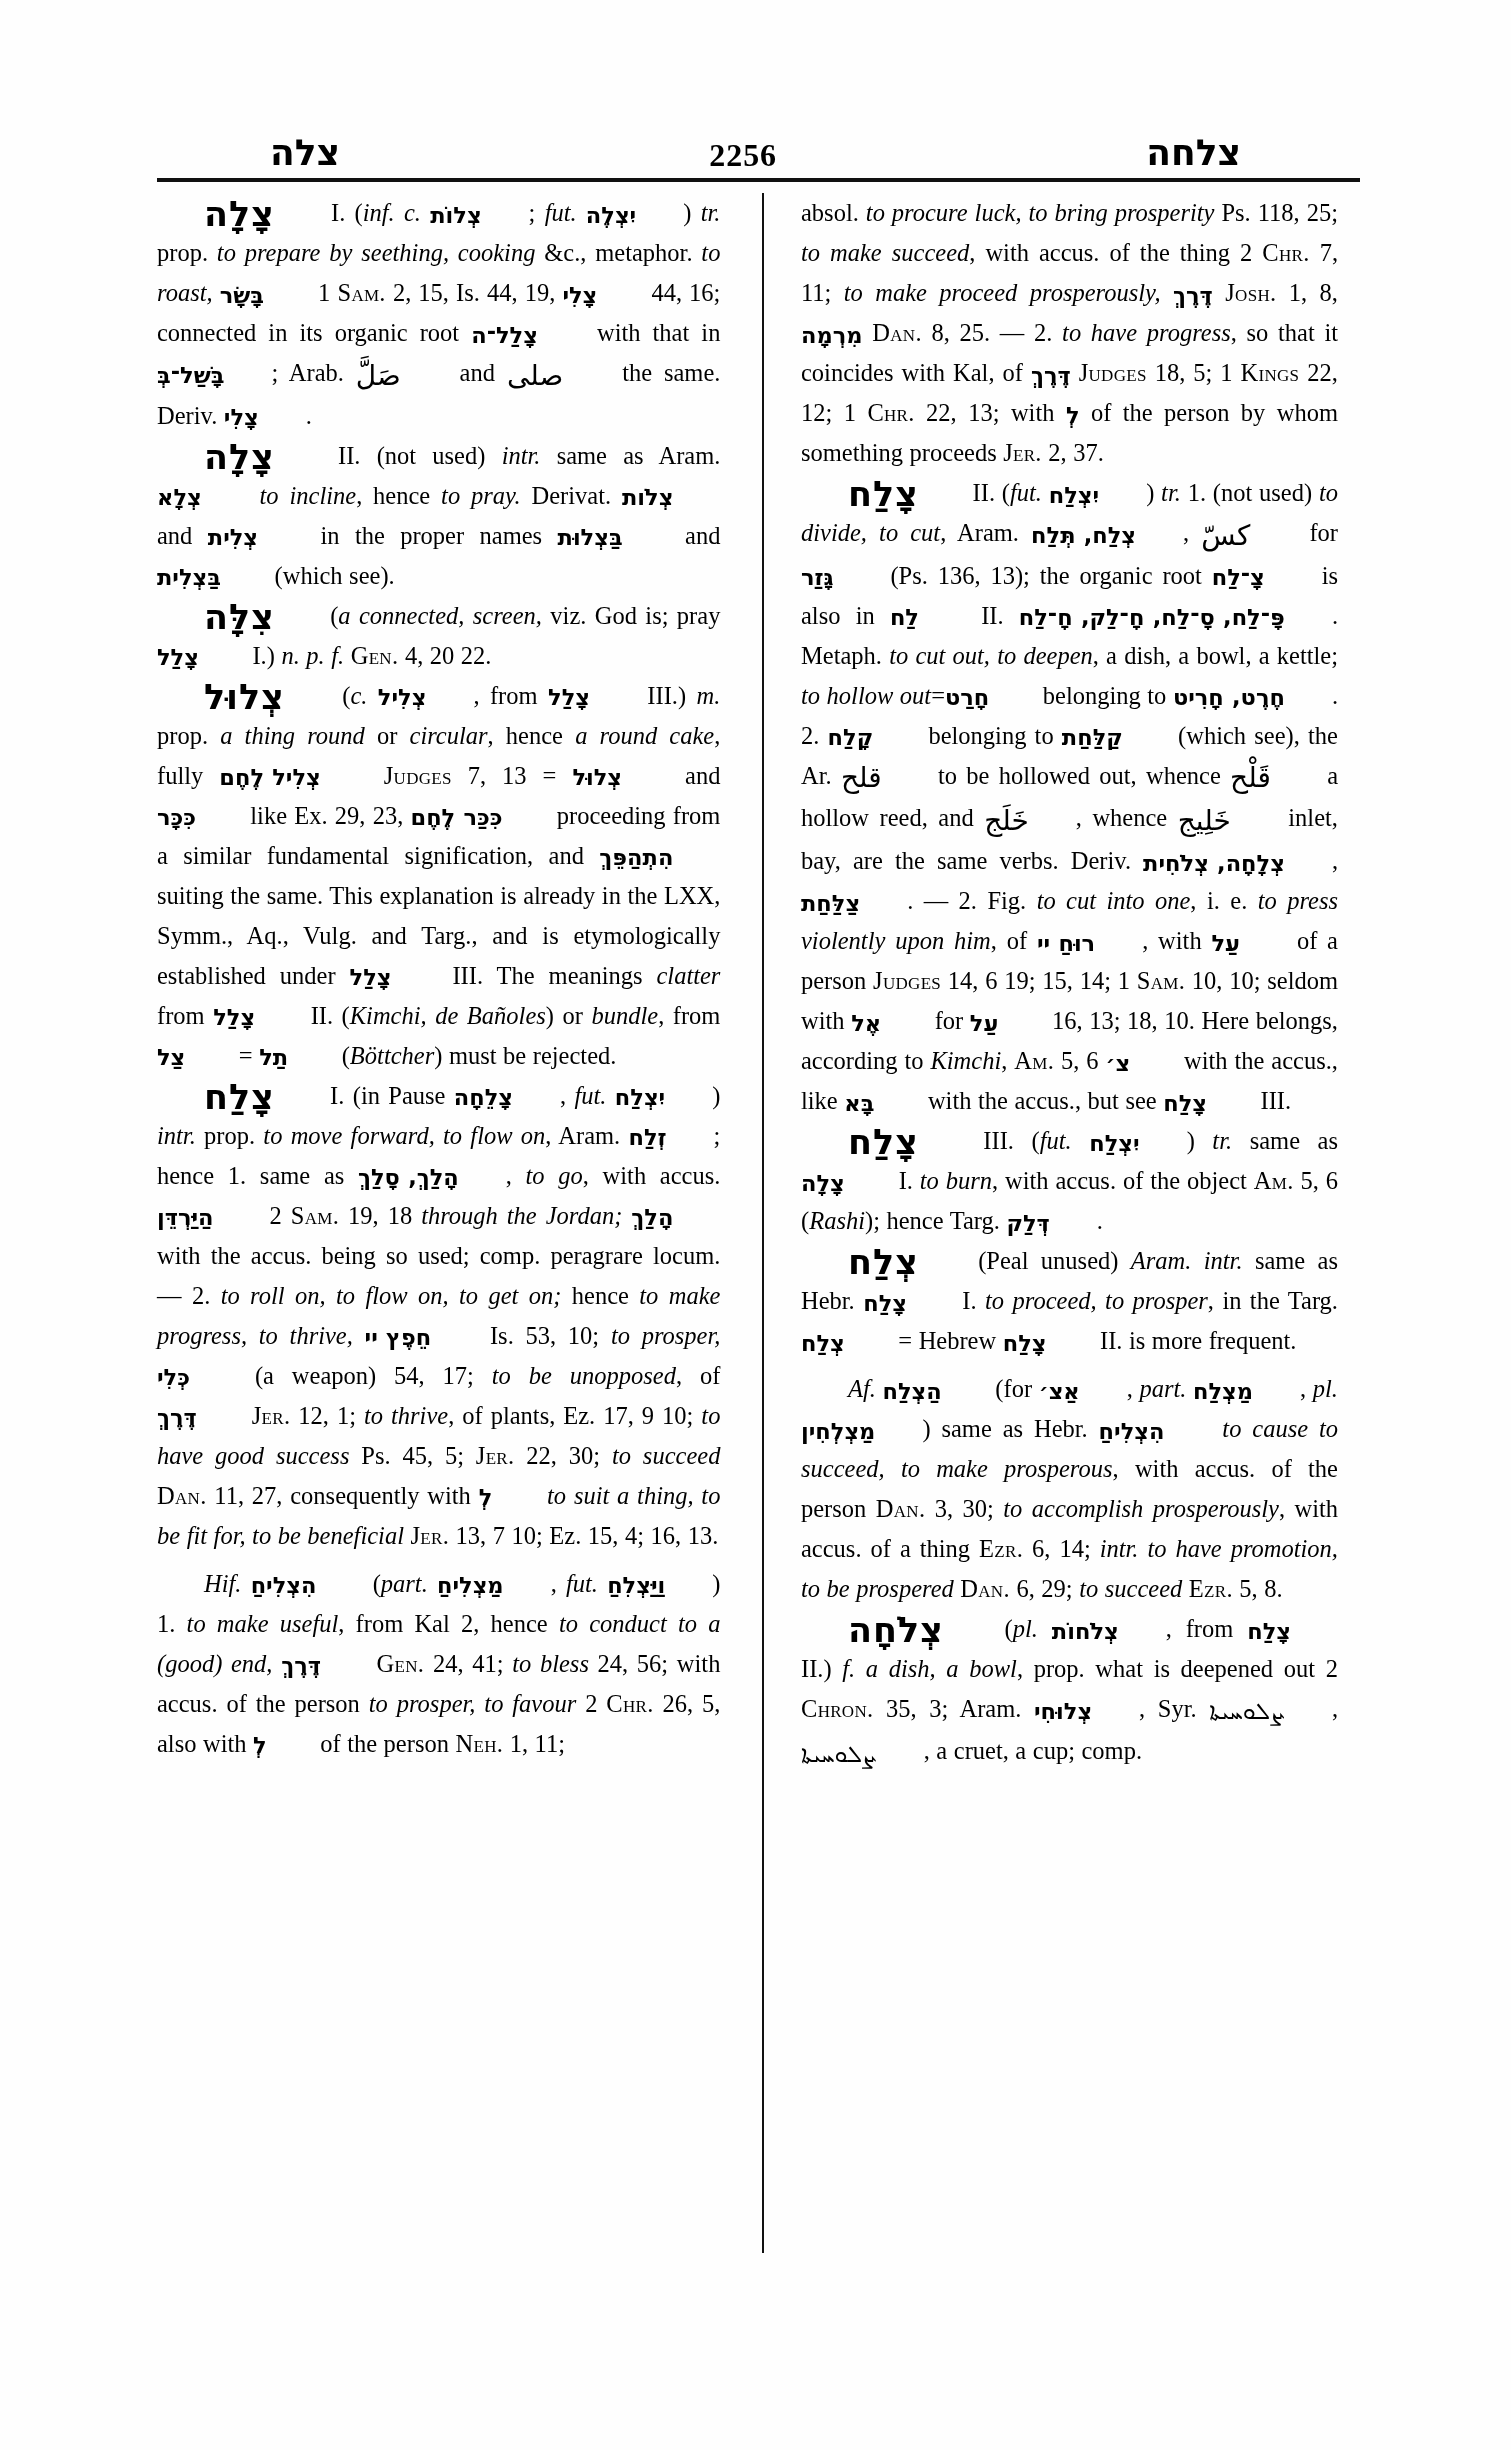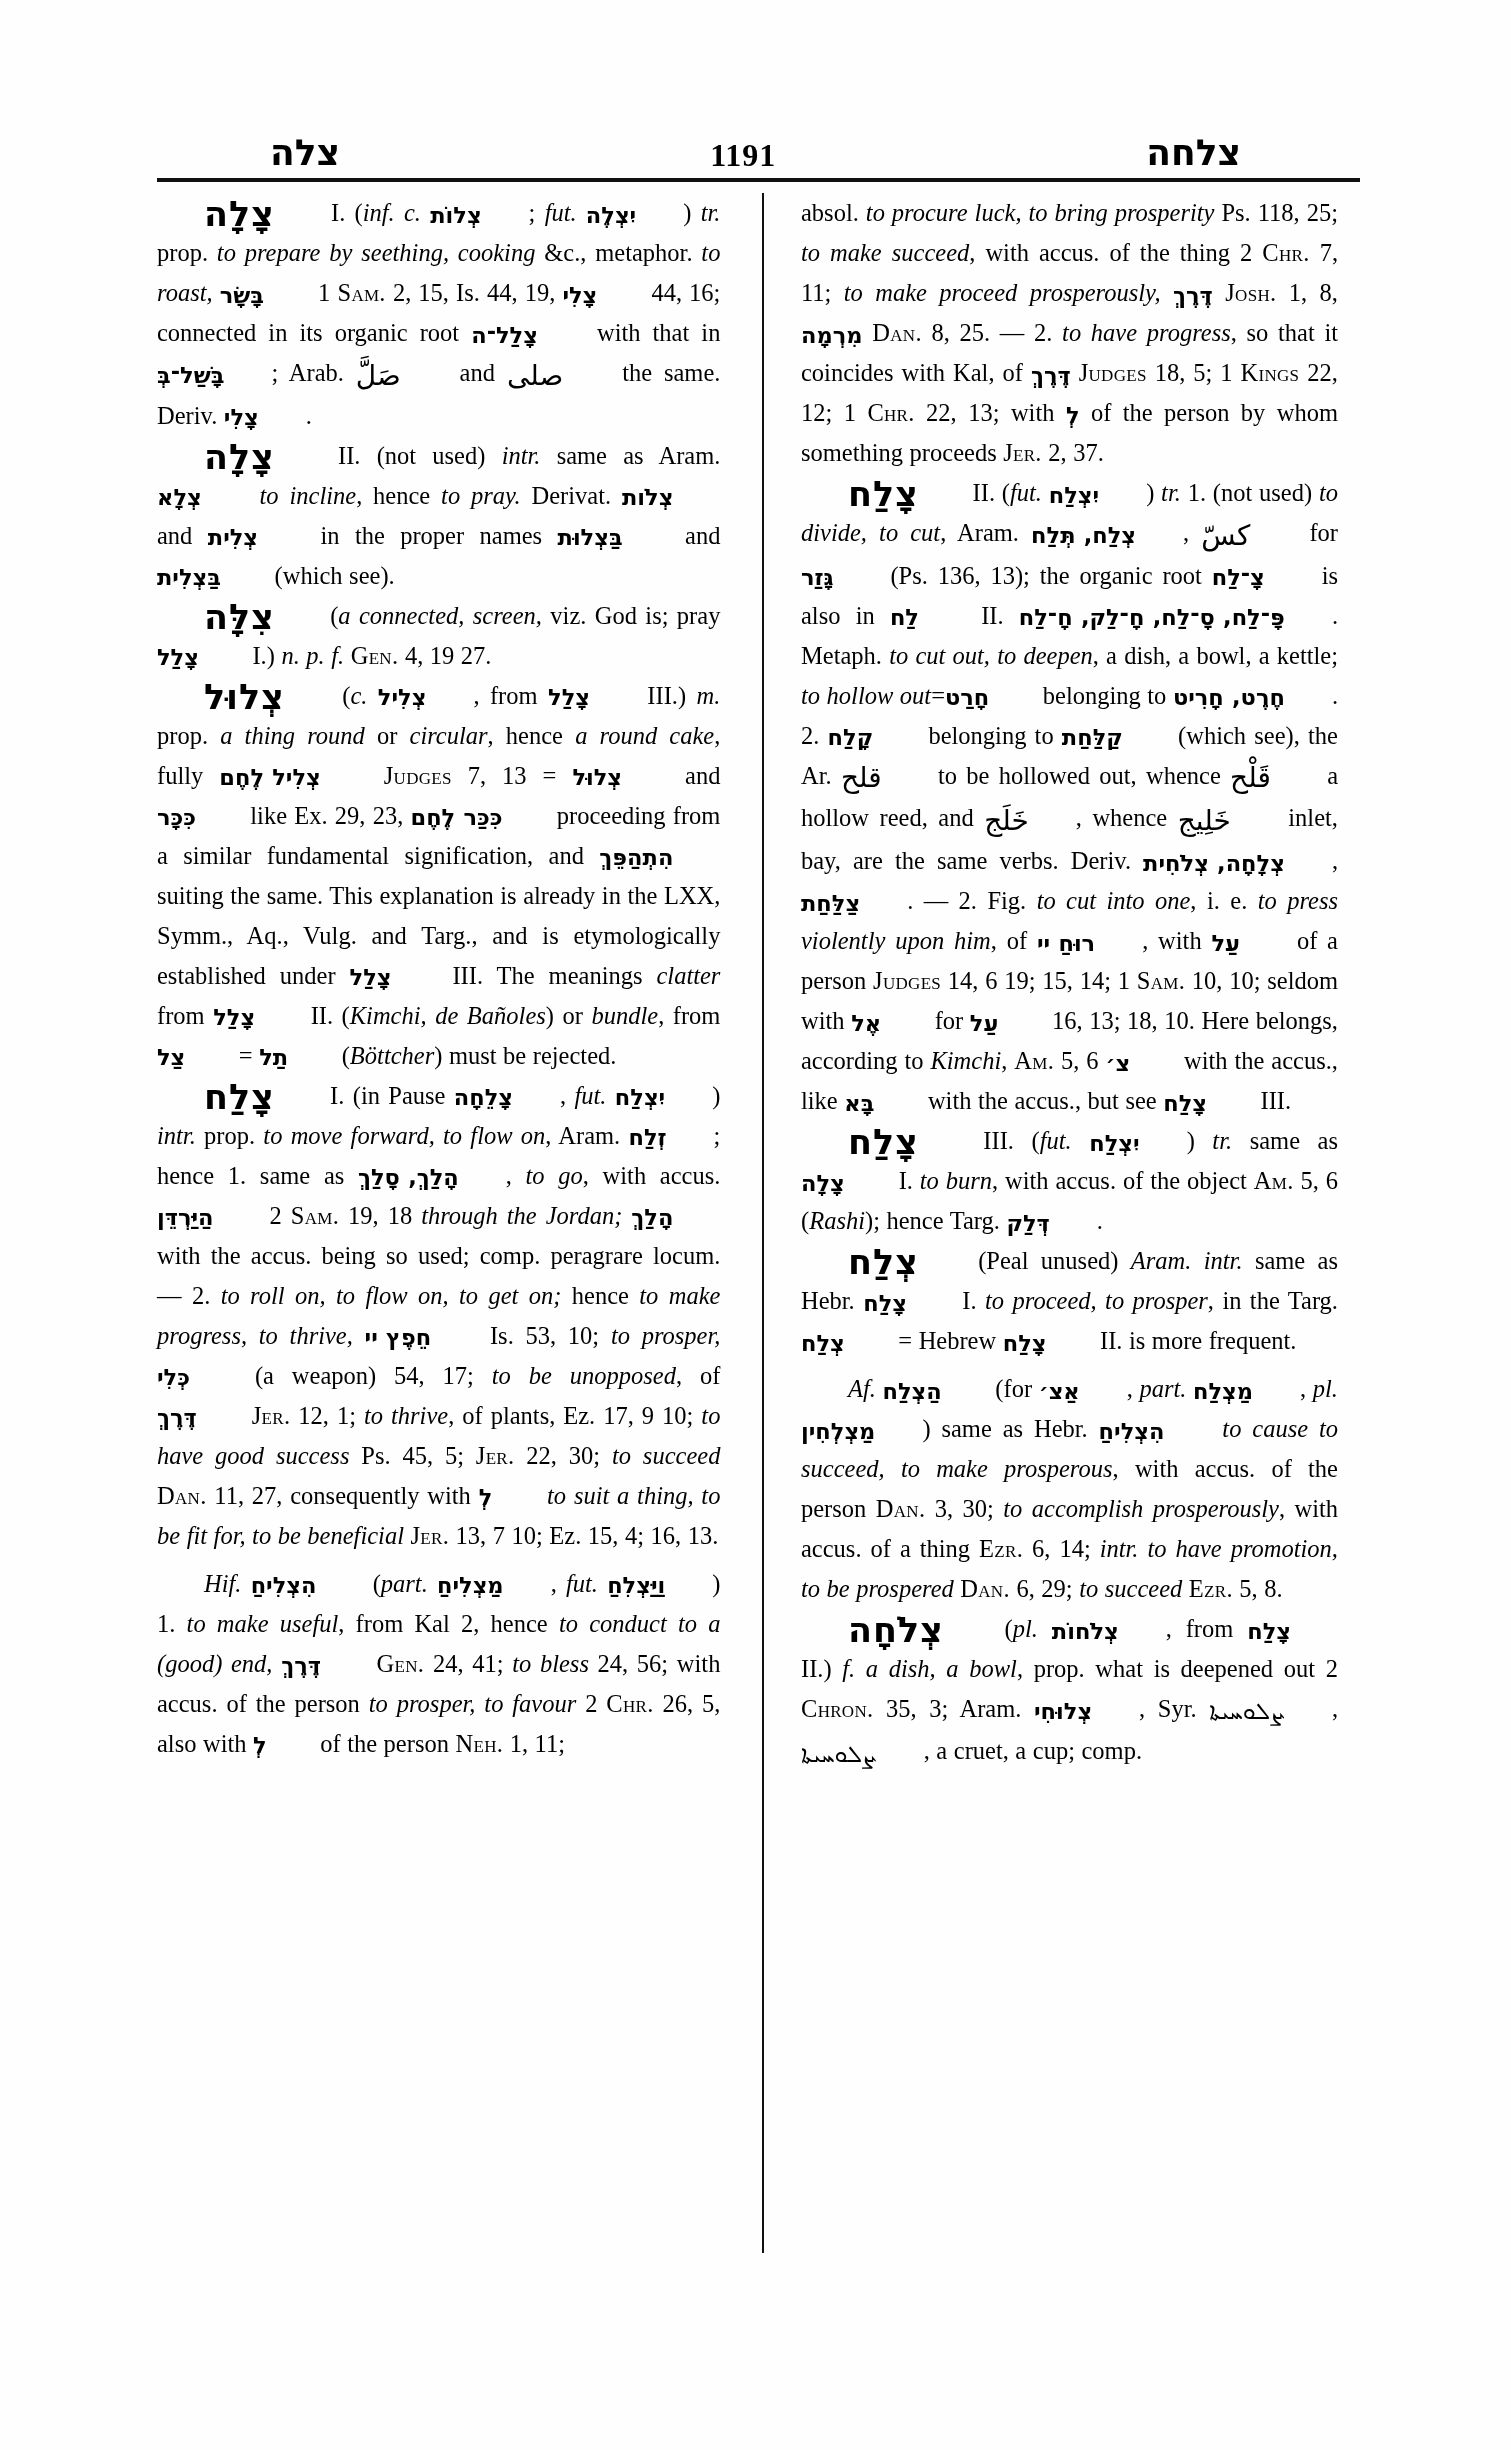--- a/index.html
+++ b/index.html
@@ -144,36 +144,36 @@
   }
   .eq { font-style: normal; }
 </style>
 </head>
 <body>
 
 <div class="page">
 
   <div class="runhead">
     <span class="heb left-heb">צלה</span>
-    <span class="folio">1191</span>
+    <span class="folio">2256</span>
     <span class="heb right-heb">צלחה</span>
   </div>
 
   <div class="rule"></div>
 
   <div class="cols">
     <div class="col left" id="col-left">
         <div>
           <p class="para indent"><span class="hebL">צָלָה</span><span class="rm"> I. (</span><span class="it">inf. c. </span><span class="heb">צְלוֹת</span><span class="rm">; </span><span class="it">fut. </span><span class="heb">יִצְלֶה</span><span class="rm">) </span><span class="it">tr.</span><span class="rm"> prop. </span><span class="it">to prepare by seething, cooking</span><span class="rm"> &amp;c., metaphor. </span><span class="it">to roast, </span><span class="heb">בָּשָׂר</span><span class="rm"> 1 </span><span class="sc">Sam.</span><span class="rm"> 2, 15, Is. 44, 19, </span><span class="heb">צָלִי</span><span class="rm"> 44, 16; connected in its organic root </span><span class="heb">צָלַל־ה</span><span class="rm"> with that in </span><span class="heb">בָּשַׁל־בְּ</span><span class="rm">; Arab. </span><span class="ar">صَلَّ</span><span class="rm"> and </span><span class="ar">صلى</span><span class="rm"> the same. Deriv. </span><span class="heb">צָלִי</span><span class="rm">.</span></p>
         </div>
         <div>
           <p class="para indent"><span class="hebL">צָלָה</span><span class="rm"> II. (not used) </span><span class="it">intr.</span><span class="rm"> same as Aram. </span><span class="heb">צְלָא</span><span class="rm"> </span><span class="it">to incline</span><span class="rm">, hence </span><span class="it">to pray.</span><span class="rm">  Derivat. </span><span class="heb">צְלֹות</span><span class="rm"> and </span><span class="heb">צְלִית</span><span class="rm"> in the proper names </span><span class="heb">בַּצְלוּת</span><span class="rm"> and </span><span class="heb">בַּצְלִית</span><span class="rm"> (which see).</span></p>
         </div>
         <div>
-          <p class="para indent"><span class="hebL">צִלָּה</span><span class="rm"> (</span><span class="it">a connected, screen,</span><span class="rm"> viz. God is; pray </span><span class="heb">צָלַל</span><span class="rm"> I.) </span><span class="it">n. p. f.</span><span class="rm"> </span><span class="sc">Gen.</span><span class="rm"> 4, 19 27.</span></p>
+          <p class="para indent"><span class="hebL">צִלָּה</span><span class="rm"> (</span><span class="it">a connected, screen,</span><span class="rm"> viz. God is; pray </span><span class="heb">צָלַל</span><span class="rm"> I.) </span><span class="it">n. p. f.</span><span class="rm"> </span><span class="sc">Gen.</span><span class="rm"> 4, 20 22.</span></p>
         </div>
         <div>
           <p class="para indent"><span class="hebL">צְלוּל</span><span class="rm"> (</span><span class="it">c. </span><span class="heb">צְלִיל</span><span class="rm">, from </span><span class="heb">צָלַל</span><span class="rm"> III.) </span><span class="it">m.</span><span class="rm"> prop. </span><span class="it">a thing round</span><span class="rm"> or </span><span class="it">circular</span><span class="rm">, hence </span><span class="it">a round cake</span><span class="rm">, fully </span><span class="heb">צְלִיל לֶחֶם</span><span class="rm"> </span><span class="sc">Judges</span><span class="rm"> 7, 13 = </span><span class="heb">צְלוּל</span><span class="rm"> and </span><span class="heb">כִּכָּר</span><span class="rm"> like </span><span class="rm">Ex. 29, 23, </span><span class="heb">כִּכַּר לֶחֶם</span><span class="rm"> proceeding from a similar fundamental signification, and </span><span class="heb">הִתְהַפֵּךְ</span><span class="rm"> suiting the same.  This explanation is already in the LXX, Symm., Aq., Vulg. and Targ., and is etymologically established under </span><span class="heb">צָלַל</span><span class="rm"> III.  The meanings </span><span class="it">clatter</span><span class="rm"> from </span><span class="heb">צָלַל</span><span class="rm"> II. (</span><span class="it">Kimchi, de Bañoles</span><span class="rm">) or </span><span class="it">bundle</span><span class="rm">, from </span><span class="heb">צַל</span><span class="eq"> = </span><span class="heb">תַל</span><span class="rm"> (</span><span class="it">Böttcher</span><span class="rm">) must be rejected.</span></p>
         </div>
         <div>
           <p class="para indent"><span class="hebL">צָלַח</span><span class="rm"> I. (in Pause </span><span class="heb">צָלֵחָה</span><span class="rm">, </span><span class="it">fut. </span><span class="heb">יִצְלַח</span><span class="rm">) </span><span class="it">intr.</span><span class="rm"> prop. </span><span class="it">to move forward, to flow on</span><span class="rm">, Aram. </span><span class="heb">זְלַח</span><span class="rm">; hence 1. same as </span><span class="heb">הָלַךְ, סָלַךְ</span><span class="rm">, </span><span class="it">to go</span><span class="rm">, with accus. </span><span class="heb">הַיַּרְדֵּן</span><span class="rm"> 2 </span><span class="sc">Sam.</span><span class="rm"> 19, 18 </span><span class="it">through the Jordan;</span><span class="rm"> </span><span class="heb">הָלַךְ</span><span class="rm"> with the accus. being so used; comp. peragrare locum. — 2. </span><span class="it">to roll on, to flow on, to get on;</span><span class="rm"> hence </span><span class="it">to make progress, to thrive, </span><span class="heb">חֵפֶץ יי</span><span class="rm"> Is. 53, 10; </span><span class="it">to prosper, </span><span class="heb">כְּלִי</span><span class="rm"> (a weapon) 54, 17; </span><span class="it">to be unopposed</span><span class="rm">, of </span><span class="heb">דֶּרֶךְ</span><span class="rm"> </span><span class="sc">Jer.</span><span class="rm"> 12, 1; </span><span class="it">to thrive</span><span class="rm">, of plants, Ez. 17, 9 10; </span><span class="it">to have good success</span><span class="rm"> Ps. 45, 5; </span><span class="sc">Jer.</span><span class="rm"> 22, 30; </span><span class="it">to succeed</span><span class="rm"> </span><span class="sc">Dan.</span><span class="rm"> 11, 27, consequently with </span><span class="heb">לְ</span><span class="rm"> </span><span class="it">to suit a thing, to be fit for, to be beneficial</span><span class="rm"> </span><span class="sc">Jer.</span><span class="rm"> 13, 7 10; Ez. 15, 4; 16, 13.</span></p>
           <p class="para indent"><span class="it">Hif. </span><span class="heb">הִצְלִיחַ</span><span class="rm"> (</span><span class="it">part. </span><span class="heb">מַצְלִיחַ</span><span class="rm">, </span><span class="it">fut. </span><span class="heb">וַיַּצְלִחַ</span><span class="rm">) 1. </span><span class="it">to make useful</span><span class="rm">, from Kal 2, hence </span><span class="it">to conduct to a (good) end, </span><span class="heb">דֶּרֶךְ</span><span class="rm"> </span><span class="sc">Gen.</span><span class="rm"> 24, 41; </span><span class="it">to bless</span><span class="rm"> 24, 56; with accus. of the person </span><span class="it">to prosper, to favour</span><span class="rm"> 2 </span><span class="sc">Chr.</span><span class="rm"> 26, 5, also with </span><span class="heb">לְ</span><span class="rm"> of the person </span><span class="sc">Neh.</span><span class="rm"> 1, 11;</span></p>
         </div>
       </div>
     <div class="col right" id="col-right">

